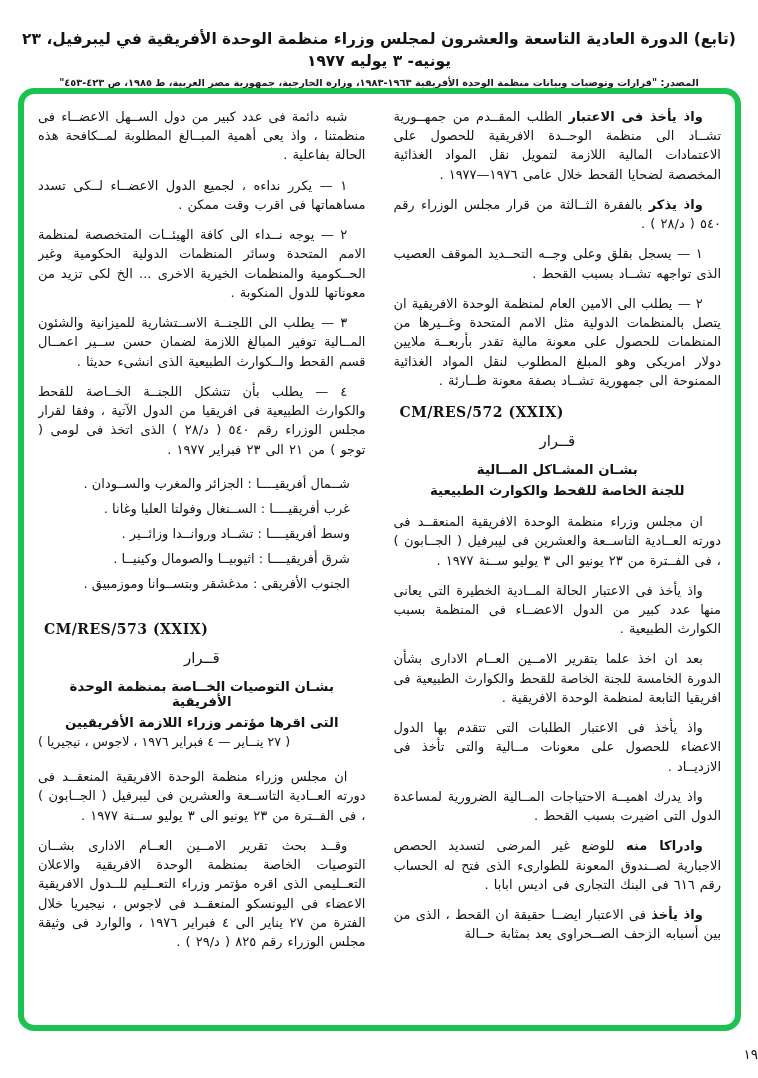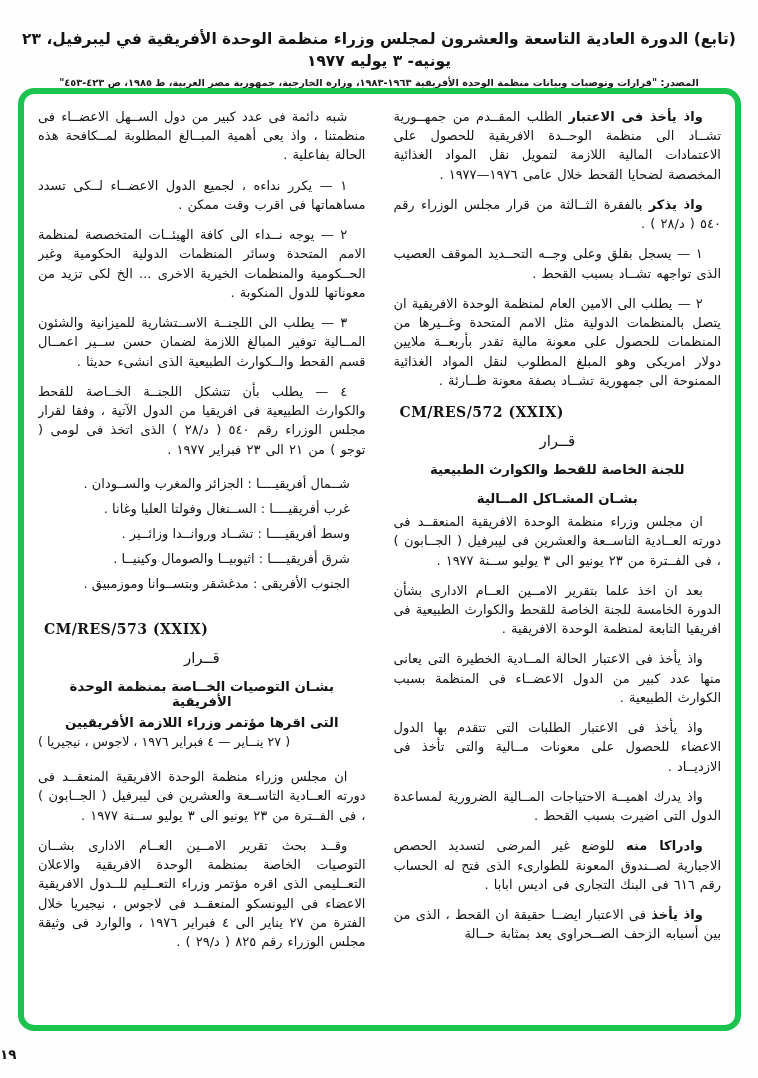--- a/index.html
+++ b/index.html
@@ -38,46 +38,46 @@
   }
   .sub{ text-align:center;font-weight:bold;font-size:13.3px;margin:0 0 6px 0;text-indent:0;}
   .sub-date{text-align:left;font-weight:normal;font-size:12.6px;margin:-2px 0 14px 0;text-indent:0;}
   .region-line{
     font-size:13px;line-height:1.7;margin:0 0 3px 0;
     text-align:right;text-indent:1.2em;white-space:nowrap;
   }
   
   .page-number{
     position:absolute;left:0;right:0;bottom:16px;
-    text-align:left;font-weight:bold;font-size:13.5px;direction:rtl;
+    text-align:right;font-weight:normal;font-size:13.5px;direction:rtl;
   }
 </style>
 </head>
 <body>
 
 <div class="page-header">
   <div class="header-line1">(تابع) الدورة العادية التاسعة والعشرون لمجلس وزراء منظمة الوحدة الأفريقية في ليبرفيل، ٢٣ يونيه- ٣ يوليه ١٩٧٧</div>
   <div class="header-line2">المصدر: "قرارات وتوصيات وبيانات منظمة الوحدة الأفريقية ١٩٦٣-١٩٨٣، وزارة الخارجية، جمهورية مصر العربية، ط ١٩٨٥، ص ٤٢٣-٤٥٣"</div>
 </div>
 
 <div class="frame">
   <div class="cols">
 
     <div class="col">
       <p class="para"><b class="lead">واذ يأخذ فى الاعتبار</b><span> الطلب المقــدم من جمهــورية تشــاد الى منظمة الوحــدة الافريقية للحصول على الاعتمادات المالية اللازمة لتمويل نقل المواد الغذائية المخصصة لضحايا القحط خلال عامى ١٩٧٦—١٩٧٧ .</span></p>
       <p class="para"><b class="lead">واذ يذكر</b><span> بالفقرة الثــالثة من قرار مجلس الوزراء رقم ٥٤٠ ( د/٢٨ ) .</span></p>
       <p class="para">١ — يسجل بقلق وعلى وجــه التحــديد الموقف العصيب الذى تواجهه تشــاد بسبب القحط .</p>
       <p class="para">٢ — يطلب الى الامين العام لمنظمة الوحدة الافريقية ان يتصل بالمنظمات الدولية مثل الامم المتحدة وغــيرها من المنظمات للحصول على معونة مالية تقدر بأربعــة ملايين دولار امريكى وهو المبلغ المطلوب لنقل المواد الغذائية الممنوحة الى جمهورية تشــاد بصفة معونة طــارئة .</p>
       <div class="ref">CM/RES/572 (XXIX)</div>
       <div class="heading">قــرار</div>
+      <div class="sub">بشـان المشـاكل المــالية</div>
       <div class="sub" style="margin-bottom:14px;">للجنة الخاصة للقحط والكوارث الطبيعية</div>
-      <div class="sub">بشـان المشـاكل المــالية</div>
       <p class="para">ان مجلس وزراء منظمة الوحدة الافريقية المنعقــد فى دورته العــادية التاســعة والعشرين فى ليبرفيل ( الجــابون ) ، فى الفــترة من ٢٣ يونيو الى ٣ يوليو ســنة ١٩٧٧ .</p>
+      <p class="para">واذ يأخذ فى الاعتبار الحالة المــادية الخطيرة التى يعانى منها عدد كبير من الدول الاعضــاء فى المنظمة بسبب الكوارث الطبيعية .</p>
       <p class="para">بعد ان اخذ علما بتقرير الامــين العــام الادارى بشأن الدورة الخامسة للجنة الخاصة للقحط والكوارث الطبيعية فى افريقيا التابعة لمنظمة الوحدة الافريقية .</p>
-      <p class="para">واذ يأخذ فى الاعتبار الحالة المــادية الخطيرة التى يعانى منها عدد كبير من الدول الاعضــاء فى المنظمة بسبب الكوارث الطبيعية .</p>
       <p class="para">واذ يأخذ فى الاعتبار الطلبات التى تتقدم بها الدول الاعضاء للحصول على معونات مــالية والتى تأخذ فى الازديــاد .</p>
       <p class="para">واذ يدرك اهميــة الاحتياجات المــالية الضرورية لمساعدة الدول التى اضيرت بسبب القحط .</p>
       <p class="para"><b class="lead">وادراكا منه</b><span> للوضع غير المرضى لتسديد الحصص الاجبارية لصــندوق المعونة للطوارىء الذى فتح له الحساب رقم ٦١٦ فى البنك التجارى فى اديس ابابا .</span></p>
       <p class="para"><b class="lead">واذ يأخذ</b><span> فى الاعتبار ايضــا حقيقة ان القحط ، الذى من بين أسبابه الزحف الصــحراوى يعد بمثابة حــالة</span></p>
     </div>
 
     <div class="col">
       <p class="para">شبه دائمة فى عدد كبير من دول الســهل الاعضــاء فى منظمتنا ، واذ يعى أهمية المبــالغ المطلوبة لمــكافحة هذه الحالة بفاعلية .</p>
       <p class="para">١ — يكرر نداءه ، لجميع الدول الاعضــاء لــكى تسدد مساهماتها فى اقرب وقت ممكن .</p>
       <p class="para">٢ — يوجه نــداء الى كافة الهيئــات المتخصصة لمنظمة الامم المتحدة وسائر المنظمات الدولية الحكومية وغير الحــكومية والمنظمات الخيرية الاخرى ... الخ لكى تزيد من معوناتها للدول المنكوبة .</p>

